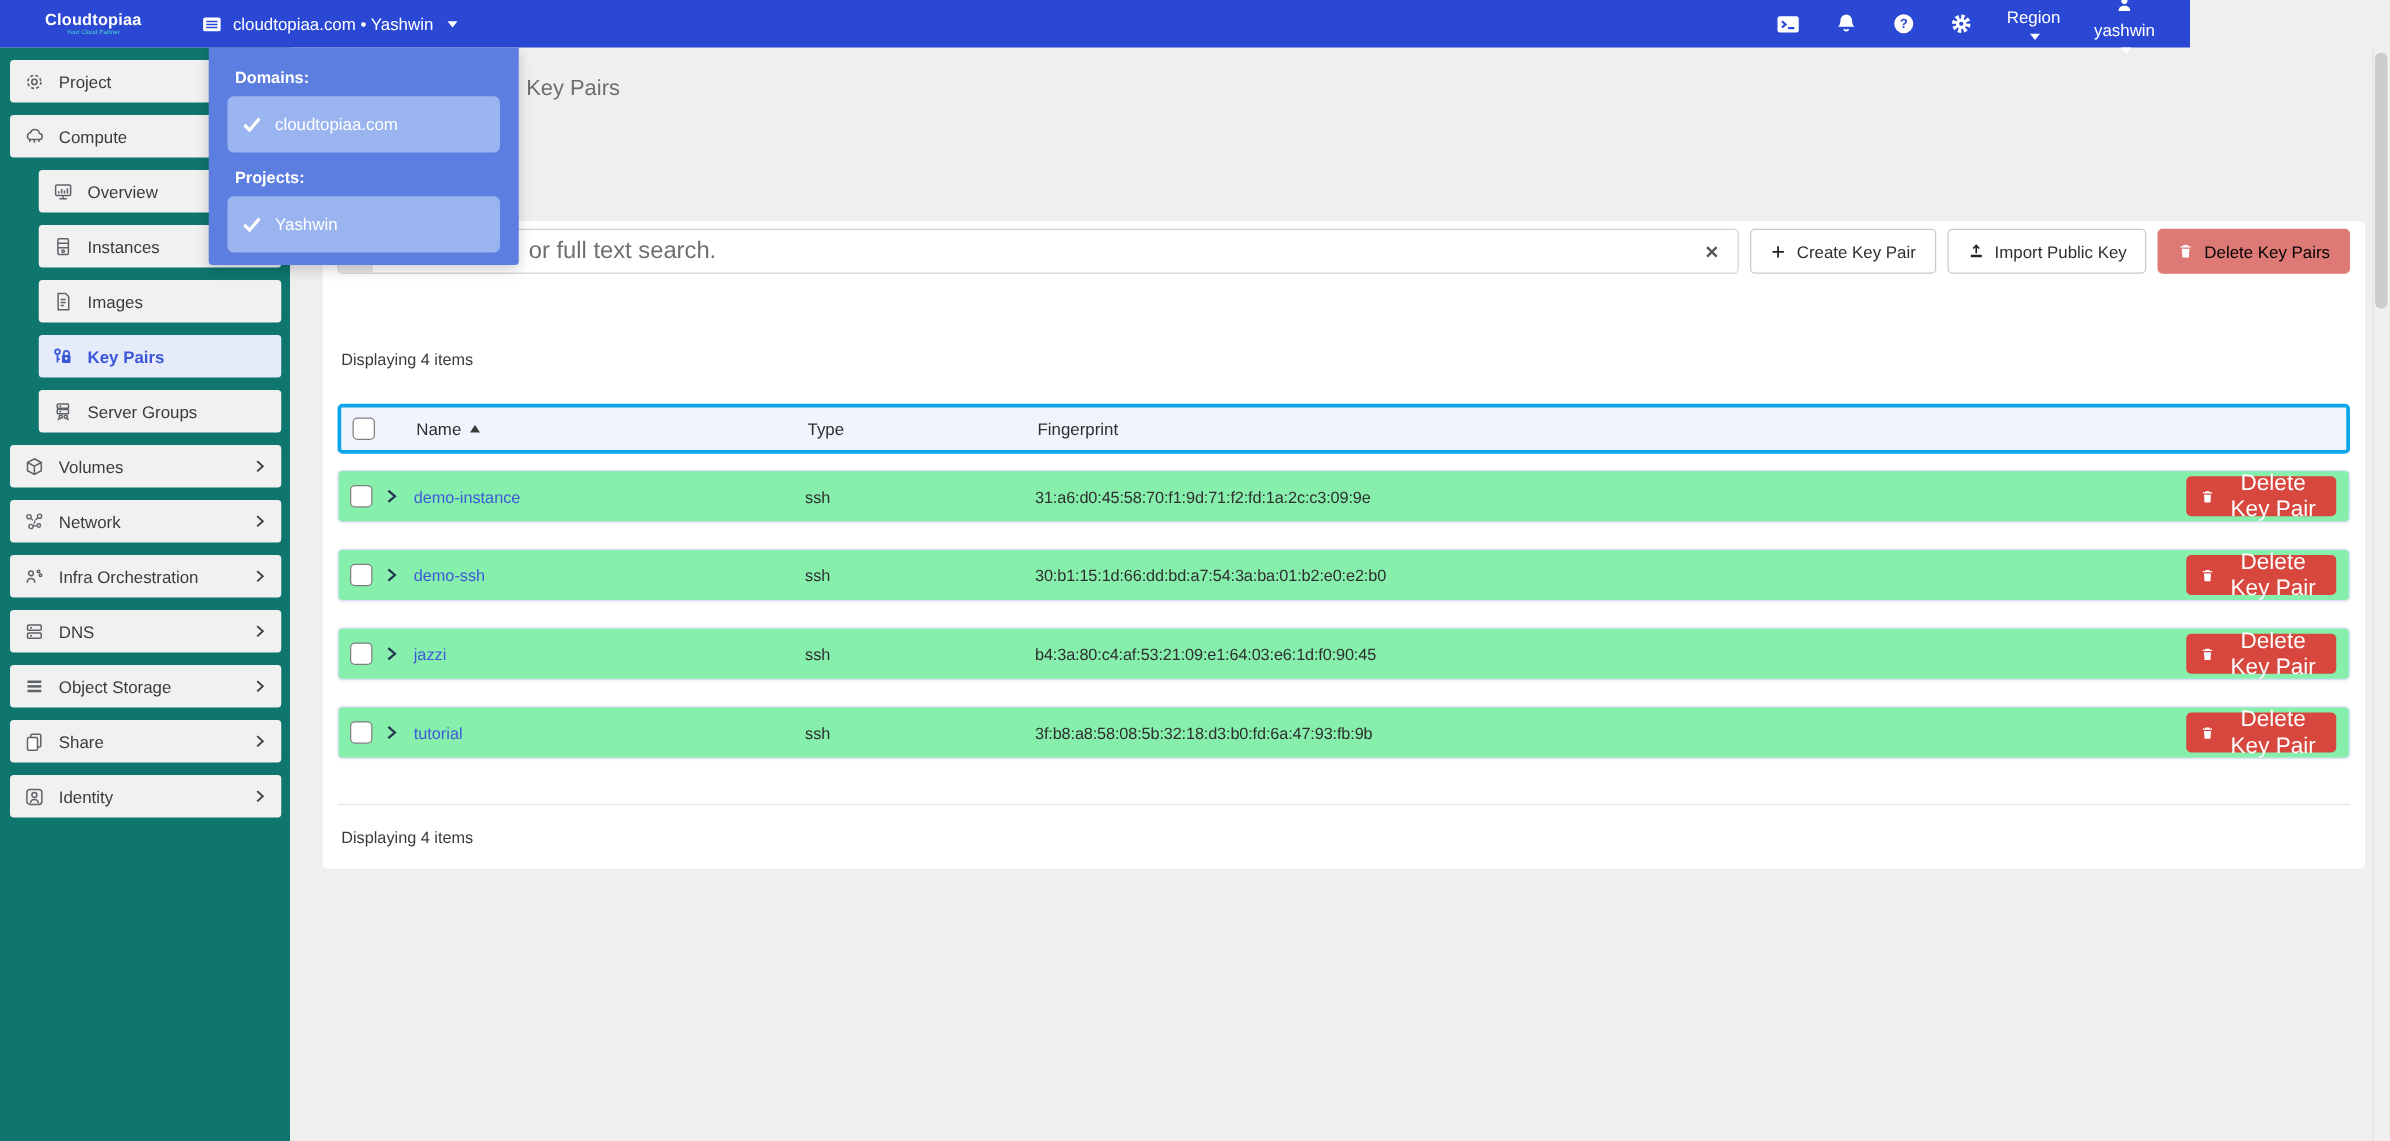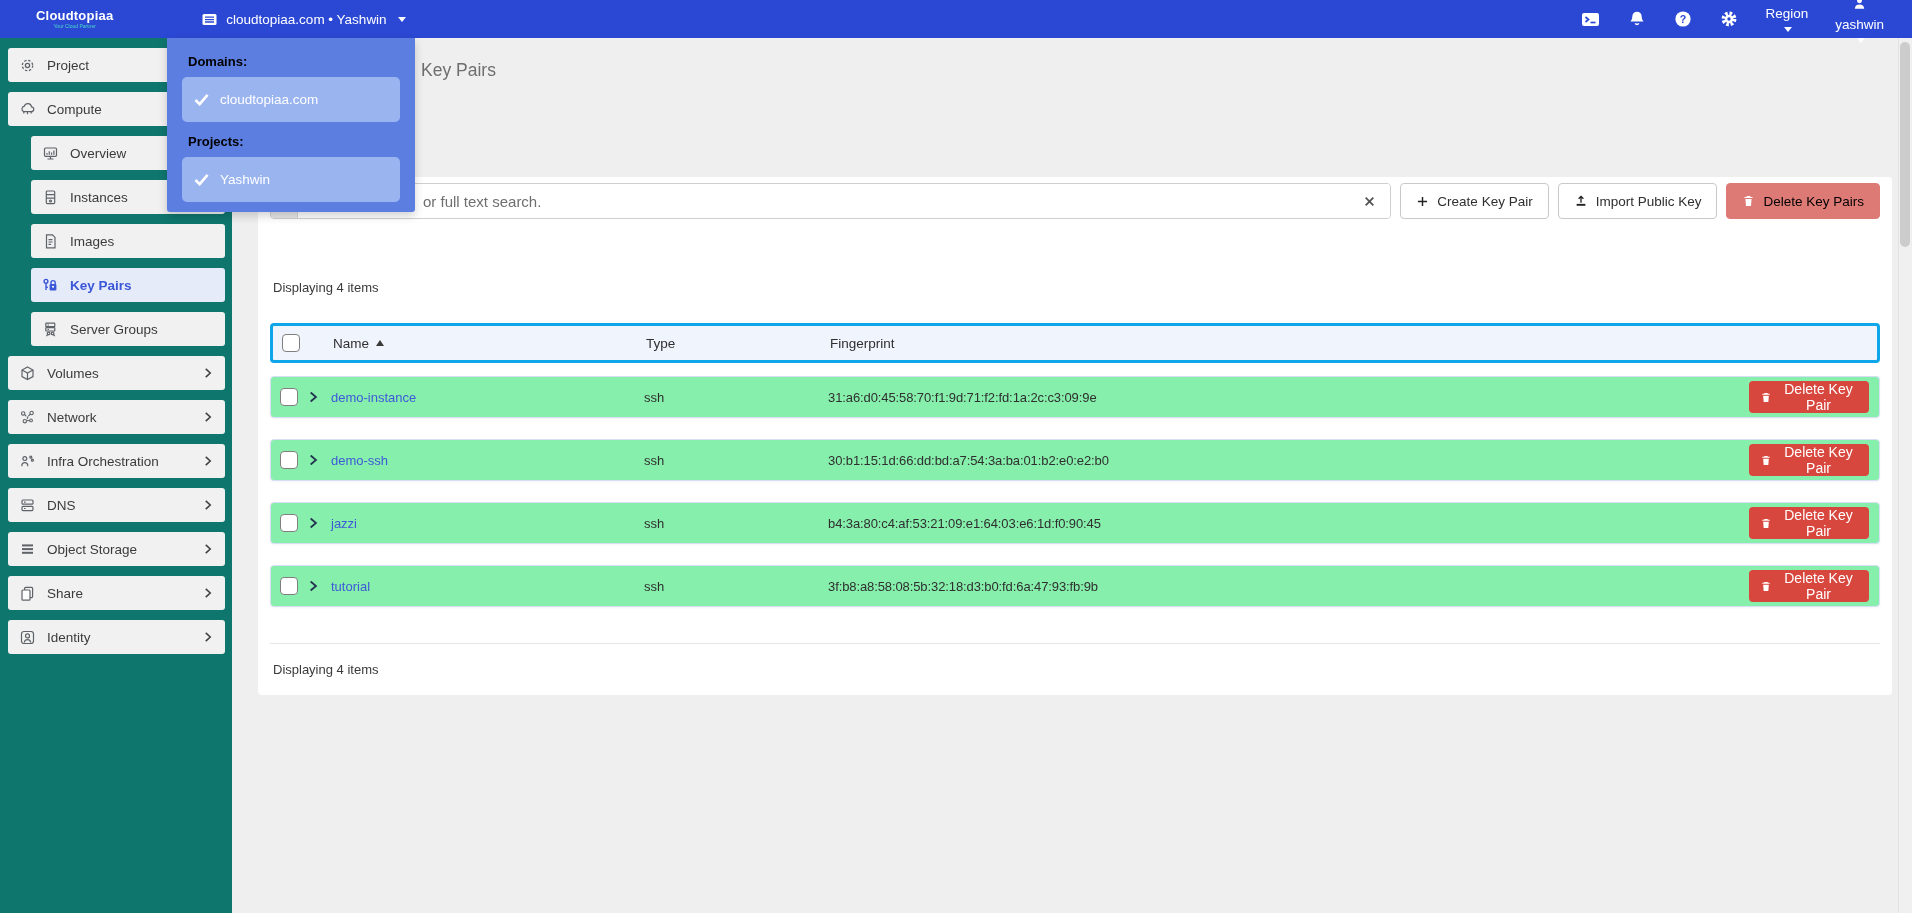--- a/index.html
+++ b/index.html
@@ -1,71 +1,71 @@
 <!DOCTYPE html>
 <html><head>
 <meta charset="utf-8">
 <style>
   * { margin:0; padding:0; box-sizing:border-box; }
   html,body { width:1912px; height:913px; overflow:hidden; font-family:"Liberation Sans", sans-serif; background:#efefef; }
   .stage { position:relative; width:1912px; height:913px; }
 
   
-  .navbar { position:absolute; top:0; left:0; width:1912px; height:38px; background:#2b48d4; display:flex; align-items:center; color:#fff; z-index:50;gap:40px; }
+  .navbar { position:absolute; top:0; left:0; width:1752px; height:38px; background:#2b48d4; display:flex; align-items:center; color:#fff; z-index:50; }
   .logo { margin-left:36px; text-align:center; line-height:1; cursor:pointer; }
   .logo-title { font-weight:bold; font-size:13px; letter-spacing:.2px; }
   .logo-tag { font-size:5px; color:#46dcc9; margin-top:2px; }
   .crumb { margin-left:48px; display:flex; align-items:center; gap:8px; font-size:13.5px; cursor:pointer; }
   .caret-down { width:0; height:0; border-left:4px solid transparent; border-right:4px solid transparent; border-top:5px solid #fff; margin-left:3px; }
   .nav-right { margin-left:auto; display:flex; align-items:center; gap:27px; margin-right:28px; }
   .nav-ic { width:19px; height:19px; display:flex; align-items:center; justify-content:center; cursor:pointer; }
   .nav-drop { display:flex; align-items:center; gap:6px; font-size:13.5px; cursor:pointer;flex-direction:column; }
 
   
   .sidebar { position:absolute; top:38px; left:0; width:232px; height:875px; background:#0f766e; z-index:10; padding-top:10px; }
   .nav-item { height:34px; margin:0 7px 10px 8px; background:#f1f1f1; border-radius:3px; display:flex; align-items:center; gap:11px; padding:0 11px; font-size:13.5px; color:#3b3b3b; cursor:pointer; }
   .nav-item.lvl2 { margin-left:8px; }
   .nav-item.lvl3 { margin-left:31px; }
   .nav-item.active { background:#e6ebfa; color:#3b57d8; font-weight:bold; }
   .side-chev { margin-left:auto; display:flex; align-items:center; }
 
   
   .dd-panel { position:absolute; left:167px; top:38px; width:248px; height:174px; background:#5c7ee1; z-index:60; padding:12px 15px; border-radius:0 0 3px 3px; box-shadow:0 4px 10px rgba(0,0,0,.18); }
-  .dd-label { color:#000000; font-weight:bold; font-size:13px; margin:4px 0 8px 6px; }
+  .dd-label { color:#ffffff; font-weight:bold; font-size:13px; margin:4px 0 8px 6px; }
   .dd-pill { background:#9ab4f0; border-radius:5px; height:45px; display:flex; align-items:center; gap:11px; padding:0 12px; color:#fff; font-size:13.5px; margin-bottom:12px; cursor:pointer; }
 
   
   .content { position:absolute; left:232px; top:38px; width:1666px; height:875px; background:#efefef; }
   .page-title { position:absolute; left:189px; top:22px; font-size:17.5px; color:#6e6e6e; }
   .card { position:absolute; left:26px; top:139px; width:1634px; height:518px; background:#fff; border-radius:4px; padding:6px 12px; }
 
   .toolbar { display:flex; gap:9px; height:36px; }
   .search-wrap { flex:1; display:flex; align-items:stretch; border:1px solid #cfcfcf; border-radius:4px; background:#fff; overflow:hidden; }
   .search-prefix { width:27px; background:#e7e7e7; border-right:1px solid #d6d6d6; cursor:pointer; }
-  .search-input { flex:1; border:none; outline:none; font-size:15px; color:#333; padding-left:125px; font-family:"Liberation Sans",sans-serif; }
+  .search-input { flex:1; border:none; outline:none; font-size:19px; color:#333; padding-left:125px; font-family:"Liberation Sans",sans-serif; }
   .search-input::placeholder { color:#6f6f6f; }
   .clear-btn { width:42px; background:#fff; border:none; display:flex; align-items:center; justify-content:center; cursor:pointer; }
   .btn { display:flex; align-items:center; gap:8px; padding:0 15px; border-radius:4px; border:1px solid #c9c9c9; background:#fff; font-size:13.5px; color:#2f2f2f; cursor:pointer; font-family:"Liberation Sans",sans-serif; white-space:nowrap; }
   .btn.danger-muted { background:#de7a75; border-color:#de7a75; color:#000000; }
 
   .count { margin:61px 0 0 3px; font-size:13px; color:#3a3a3a; }
 
   .tgrid { display:grid; grid-template-columns:36px 24px 313px 184px 1fr 130px; align-items:center; }
   .thead { margin-top:28px; height:40px; background:#eff4fd; border:3px solid #0ea5e9; border-radius:4px; font-size:13.5px; color:#2f2f2f; }
   .trow { margin-top:21px; height:42px; background:#86efac; border:1px solid #d8dff4; border-radius:4px; box-shadow:0 1px 2px rgba(40,60,120,.05); font-size:13px; }
   .trow.first { margin-top:13px; }
   .cb { width:18px; height:18px; border:1.6px solid #7f7f7f; border-radius:4px; background:#fff; margin-left:9px; cursor:pointer; }
   .th-name { display:flex; align-items:center; gap:7px; grid-column:3; }
   .sort-asc { width:0; height:0; border-left:4px solid transparent; border-right:4px solid transparent; border-bottom:6px solid #3a3a3a; }
   .row-chev { display:flex; align-items:center; cursor:pointer; }
   .name-link { color:#3e59d8; text-decoration:none; cursor:pointer; }
   .cell { color:#2f2f2f; }
   .fp { letter-spacing:-.1px; }
   .act-cell { display:flex; justify-content:flex-end; padding-right:10px; }
-  .row-del { height:32px; display:flex; align-items:center; gap:7px; padding:0 11px; background:#d8473e; border:none; border-radius:4px; color:#fff; font-size:14px; cursor:pointer; font-family:"Liberation Sans",sans-serif; }
+  .row-del { height:32px; display:flex; align-items:center; gap:7px; padding:0 11px; background:#d8473e; border:none; border-radius:4px; color:#fff; font-size:18px; cursor:pointer; font-family:"Liberation Sans",sans-serif; }
 
   .divider { margin-top:36px; border-top:1px solid #e6e6e6; }
   .count.bottom { margin-top:18px; }
 
   
   .scroll-track { position:absolute; right:0; top:38px; width:14px; height:875px; background:#f0f0f0; border-left:1px solid #e2e2e2; z-index:40; }
   .scroll-thumb { position:absolute; right:2px; top:4px; width:10px; height:205px; background:#cccccc; border-radius:5px; cursor:pointer; }
 
   svg { display:block; }
 </style>

